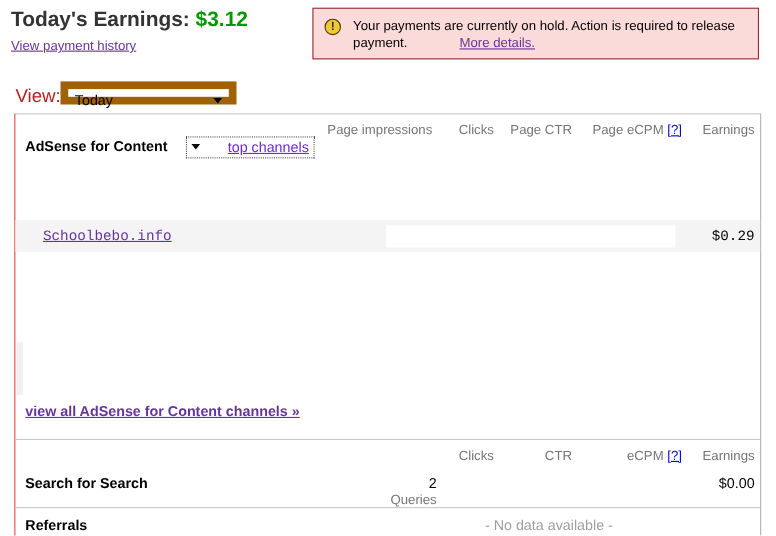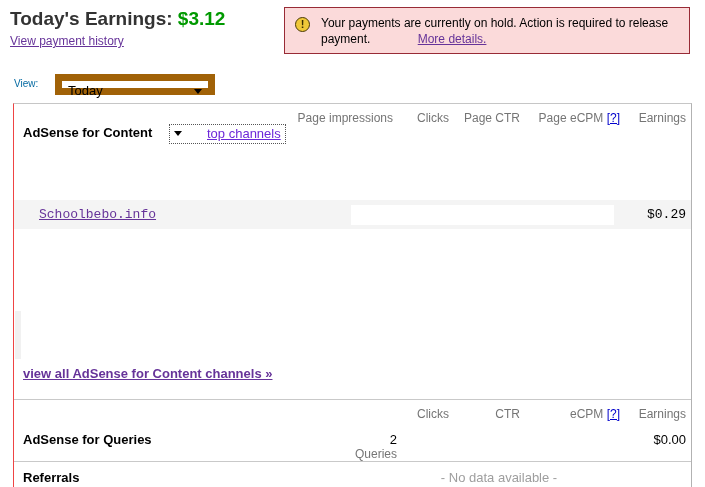--- a/index.html
+++ b/index.html
@@ -36,21 +36,21 @@
   }
   .alert-text {
     position: absolute; left: 36px; top: 7px; right: 8px;
     font-size: 12px; line-height: 16px; color: #000;
   }
   .alert-text .more-link { color: #663399; text-decoration: underline; cursor: pointer; padding-left: 44px; }
 
   
   .view-label {
     position: absolute; left: 14px; top: 78px;
-    font-size: 10px; color: #0369a1;
+    font-size: 17px; color: #b91c1c;
   }
   .view-select {
     position: absolute; left: 55px; top: 74px; width: 160px; height: 21px;
     background: #fff; border: 7px solid #a16207; cursor: pointer;
   }
   .view-select .value {
     position: absolute; left: 6px; top: 2px; font-size: 13px; color: #000;
   }
   .select-arrow {
     position: absolute; right: 6px; top: 8px;
@@ -166,21 +166,21 @@
     <a class="view-all-link">view all AdSense for Content channels »</a>
 
     <div class="divider" style="top:295px;"></div>
 
     <span class="colhead" style="top:303px; right:294px;margin-top:40px;">Queries</span>
     <span class="colhead" style="top:303px; right:242px;">Clicks</span>
     <span class="colhead" style="top:303px; right:171px;">CTR</span>
     <span class="colhead" style="top:303px; right:71px;"><span>eCPM</span> <a class="help-link">[?]</a></span>
     <span class="colhead" style="top:303px; right:5px;">Earnings</span>
 
-    <span class="section-title" style="top:328px;">AdSense for Queries</span>
+    <span class="section-title" style="top:328px;">Search for Search</span>
     <span class="cell-num" style="top:328px; right:294px;">2</span>
     <span class="cell-num" style="top:328px; right:5px;">$0.00</span>
 
     <div class="divider" style="top:357px;"></div>
 
     <span class="section-title" style="top:366px;">Referrals</span>
     <span class="no-data">- No data available -</span>
 
   </div>
 </div>

